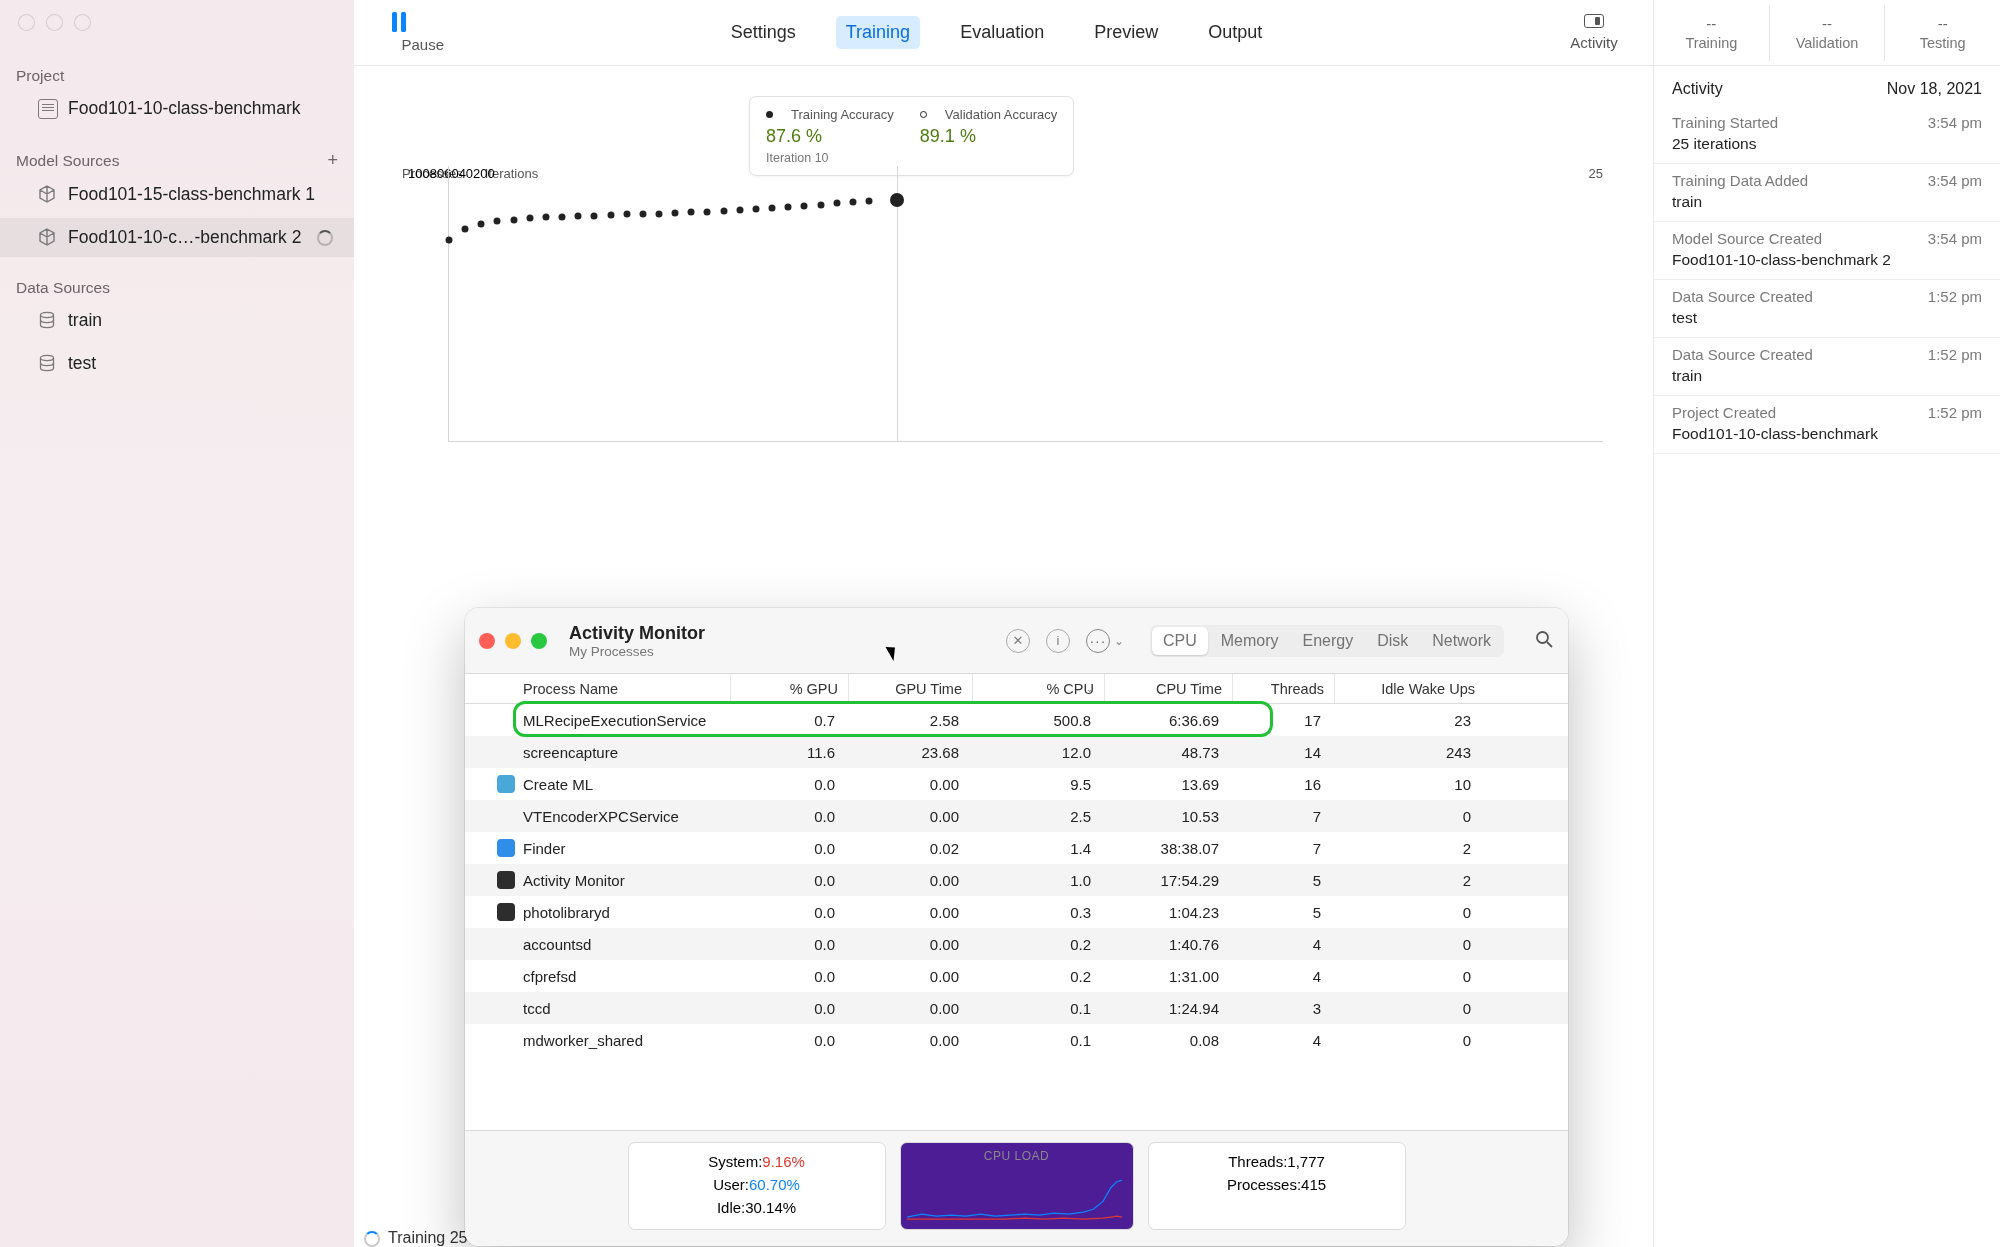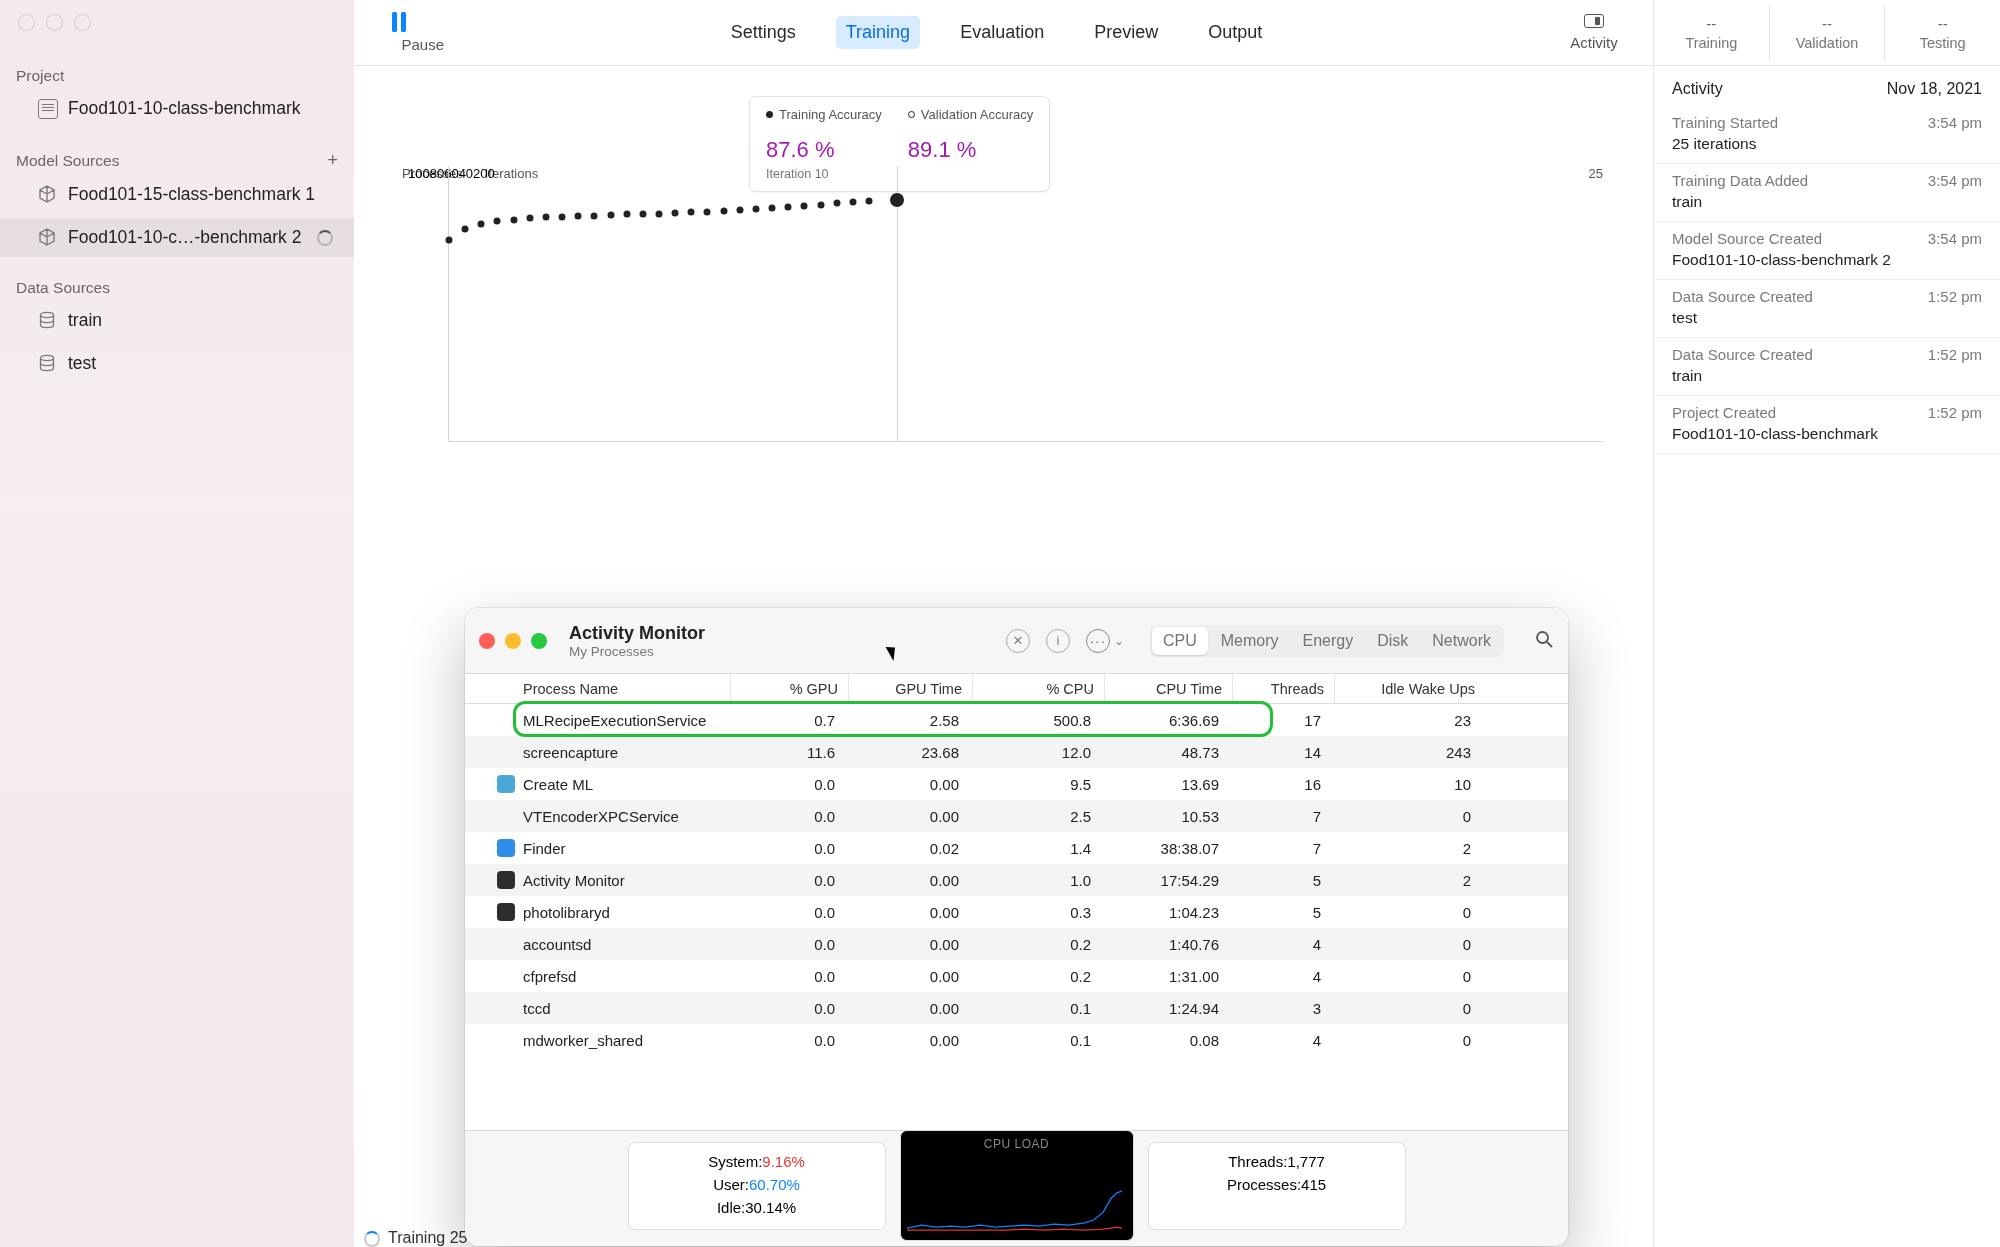--- a/index.html
+++ b/index.html
@@ -36,25 +36,25 @@
 .tab.active { background:#d7ecff; color:#0a6fe0; }
 .activity-btn { width:90px; text-align:center; margin-right:14px; }
 .activity-glyph { width:20px; height:14px; border:1.7px solid #555; border-radius:3px; margin:0 auto 6px; position:relative; }
 .activity-glyph::after { content:""; position:absolute; right:3px; top:2px; bottom:2px; width:5px; background:#555; border-radius:1px; }
 .activity-label { font-size:15px; color:#555; }
 
 
 .chart-zone { position:relative; padding: 30px 48px 20px 48px; }
 .hoverbox { position:absolute; left:395px; top:30px; background:#fff; border:1px solid #e2e2e2; border-radius:7px; padding:10px 16px 10px 16px; display:flex; gap:26px; box-shadow:0 1px 3px rgba(0,0,0,0.05); }
 .hb-col { font-size:13.5px; color:#4a4a4a; }
-.hb-title { font-size:13px; color:#555; display:flex; align-items:center; gap:6px; }
+.hb-title { font-size:13px; color:#555; display:flex; align-items:center; gap:18px; }
 .dot { width:7px; height:7px; border-radius:50%; display:inline-block; }
 .dot.solid { background:#222; }
 .dot.open { border:1.5px solid #222; background:#fff; }
-.hb-val { font-size:22px; color:#a21caf; margin-top:15px; }
+.hb-val { font-size:18px; color:#4d7c0f; margin-top:4px; }
 .hb-sub { font-size:12.5px; color:#777; margin-top:4px; }
 .chart-body { position:relative; margin-top:70px; height:290px; margin-left:40px; }
 .y-axis { position:absolute; left:-34px; top:0; bottom:14px; display:flex; justify-content:space-between; font-size:13px; color:#000000; text-align:right; width:30px; }
 .plot { position:absolute; left:6px; right:2px; top:0; bottom:14px; border-left:1px solid #d5d5d5; border-bottom:1px solid #d5d5d5; }
 .vline { position:absolute; top:0; bottom:0; width:1px; background:#d5d5d5; }
 .series-dot { position:absolute; width:7px; height:7px; background:#222; border-radius:50%; transform:translate(-50%,-50%); }
 .series-big { position:absolute; width:14px; height:14px; background:#222; border-radius:50%; transform:translate(-50%,-50%); }
 .axis-labels { display:flex; margin-left:6px; margin-top:2px; }
 .axl { font-size:13px; color:#555; }
 .axl.acc { margin-left:-46px; margin-right:22px; }
@@ -107,21 +107,21 @@
 .am-row { height:32px; display:flex; align-items:center; font-size:15px; color:#222; }
 .am-row.odd { background:#f4f4f5; }
 .am-cell { padding:0 14px; text-align:right; }
 .am-cell.name { text-align:left; padding-left:58px; display:flex; align-items:center; gap:10px; position:relative; }
 .app-ic { position:absolute; left:32px; width:18px; height:18px; border-radius:4px; }
 .hlrow { position:absolute; border:3.5px solid #22c035; border-radius:12px; pointer-events:none; }
 .am-bottom { position:absolute; left:0; right:0; bottom:0; height:116px; background:#f6f6f7; border-top:1px solid #d9d9d9; display:flex; align-items:center; justify-content:center; gap:14px; padding:10px 16px 16px; }
 .stat-box { width:258px; height:88px; background:#fff; border:1px solid #dcdcdc; border-radius:7px; padding:10px 14px; display:flex; flex-direction:column; gap:6px; font-size:15px;align-items:center; }
 .stat-row { display:flex; justify-content:space-between; }
 .red-t { color:#e0372f; } .blue-t { color:#0a84ff; }
-.cpu-box { width:234px; height:111px; border:1px solid #dcdcdc; border-radius:7px; background:#000000; position:relative; }
+.cpu-box { width:234px; height:88px; border:1px solid #dcdcdc; border-radius:7px; background:#4c1d95; position:relative; }
 .cpu-title { position:absolute; top:6px; left:0; right:0; text-align:center; font-size:12px; color:#888; letter-spacing:0.5px; }
 .cpu-chart { position:absolute; left:6px; right:6px; bottom:6px; height:50px; border-top:1px dashed rgba(0,0,0,0); }
 .cursor-arrow { position:absolute; width:0; height:0; }
 .cursor-arrow::after { content:""; position:absolute; left:0; top:0; width:0; height:0; border-left:8px solid #000; border-top:5px solid transparent; border-bottom:11px solid transparent; transform:rotate(-30deg); }
 </style>
 </head>
 <body>
 
 <div class="sidebar">
   <div class="traffic-lights">

